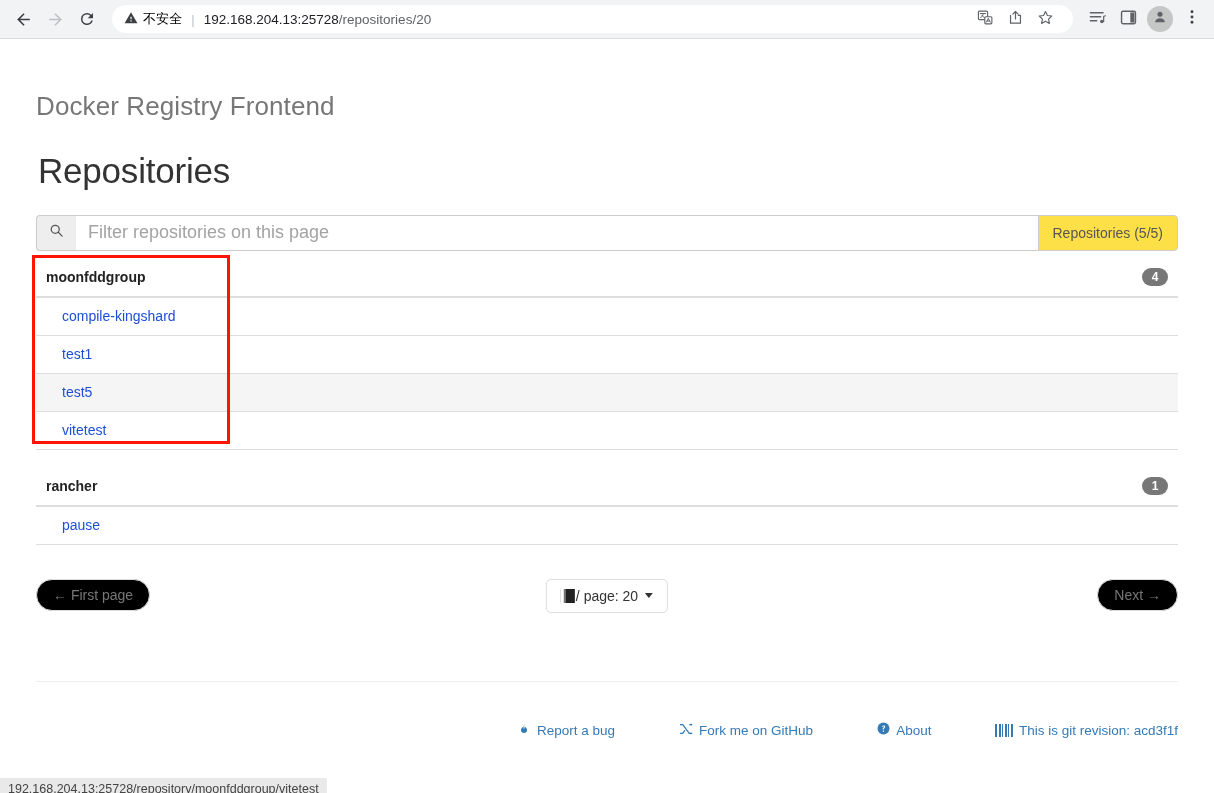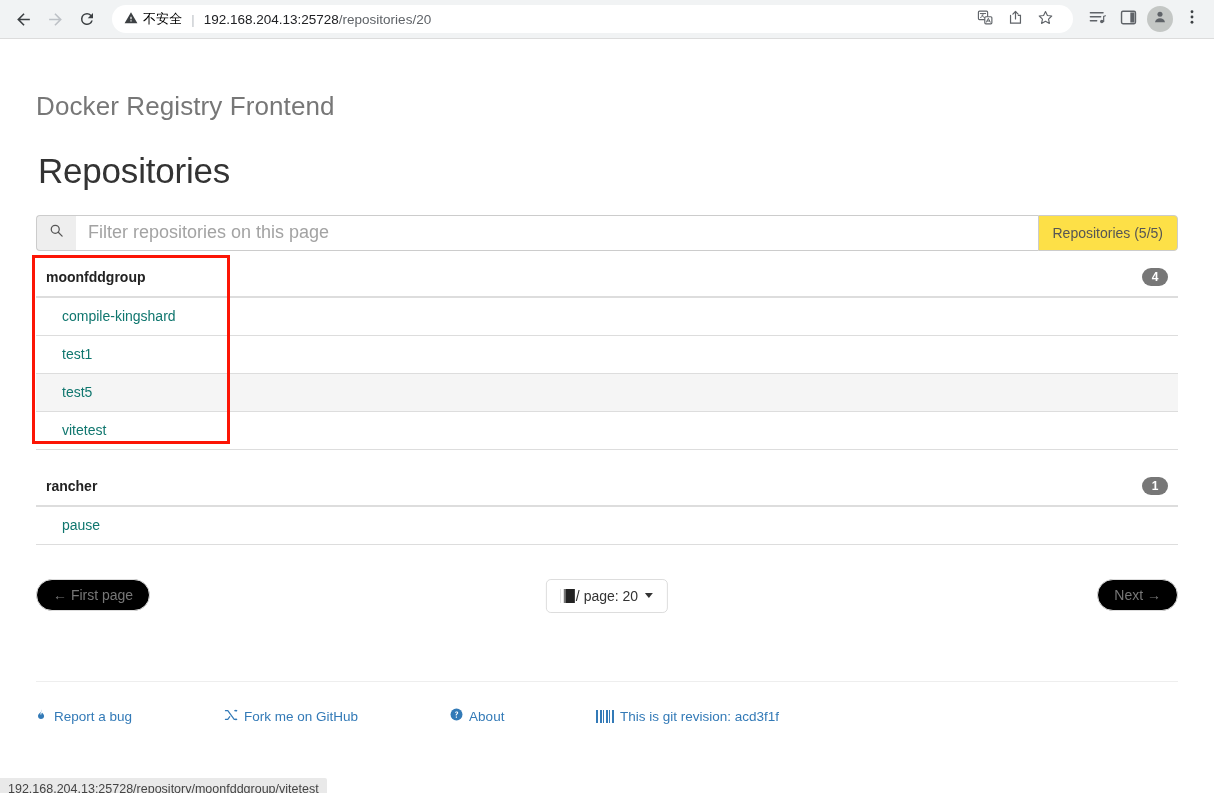--- a/index.html
+++ b/index.html
@@ -232,21 +232,21 @@
     text-align: center;
   }
   tr.repo-row td {
     height: 37px;
     border-bottom: 1px solid #dddddd;
     font-size: 14px;
     padding-left: 26px;
   }
   tr.repo-row.striped td { background: #f5f5f5; }
   tr.repo-row a {
-    color: #0f766e;
+    color: #1d4ed8;
     text-decoration: none;
   }
   tr.spacer td { height: 18px; border: none; }
 
   
   .red-box {
     position: absolute;
     border: 3px solid #fc1505;
     pointer-events: none;
     z-index: 20;
@@ -320,25 +320,25 @@
     bottom: 0px;
     height: 120px;
   }
   .footer-hr {
     width: 1142px;
     margin: 0 auto;
     border-top: 1px solid #eeeeee;
   }
   .footer-links {
     width: 1142px;
-    margin: 1px auto;
-    display: flex;
-    justify-content: flex-start;
-    align-items: center;
-    gap: 92px;
+    margin: 15px auto;
+    display: flex;
+    justify-content: flex-end;
+    align-items: center;
+    gap: 64px;
     padding-top: 24px;
     font-size: 13.5px;
   }
   .footer-links a {
     color: #337ab7;
     text-decoration: none;
     display: inline-flex;
     align-items: center;
     gap: 6px;
     white-space: nowrap;

